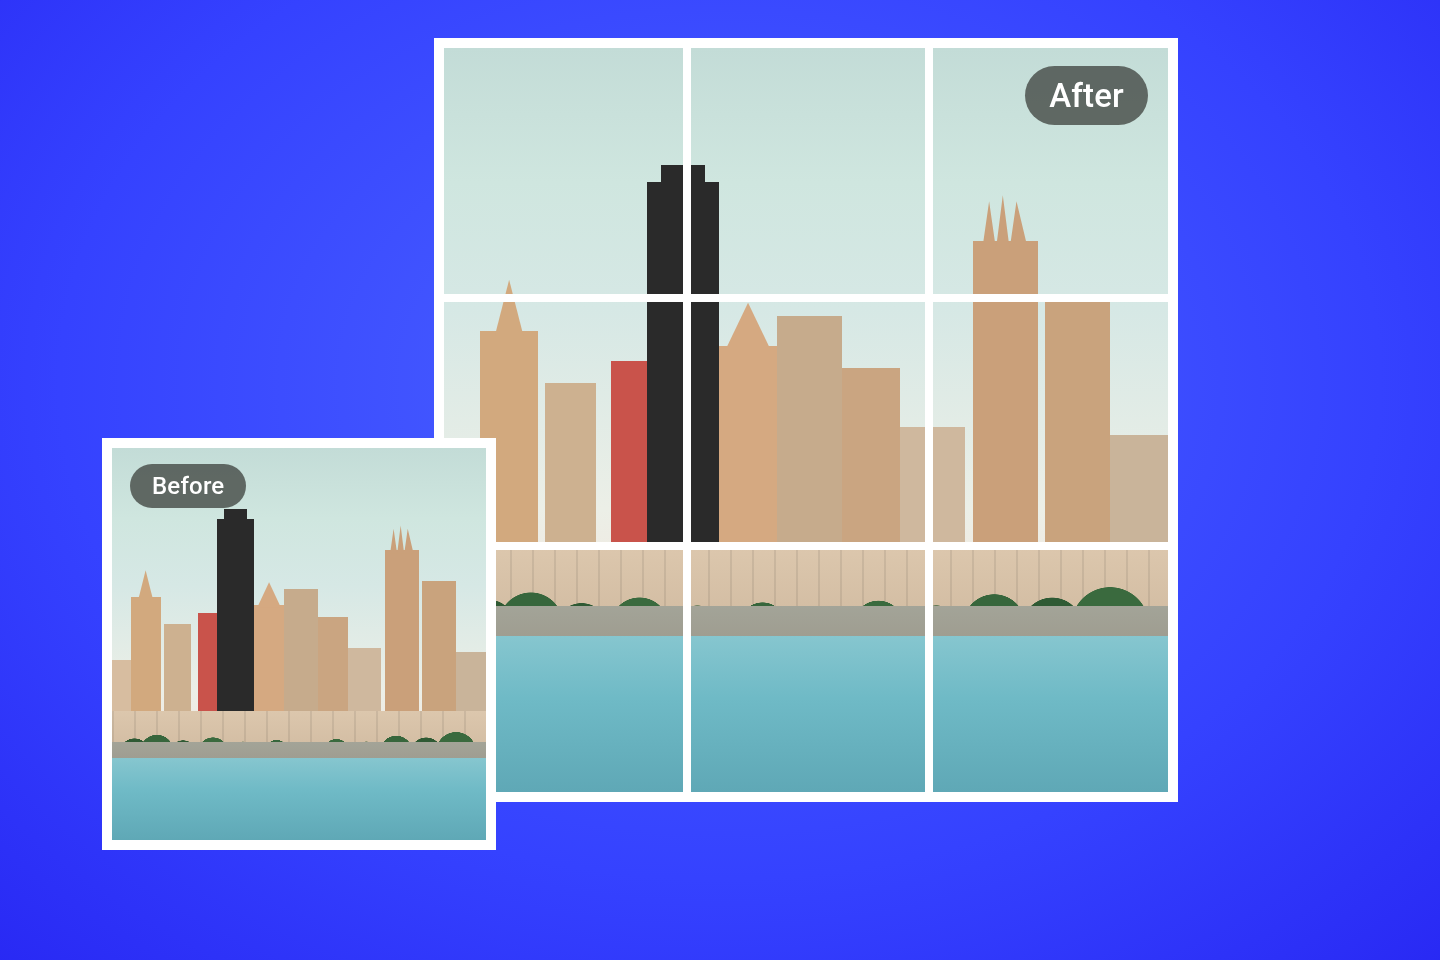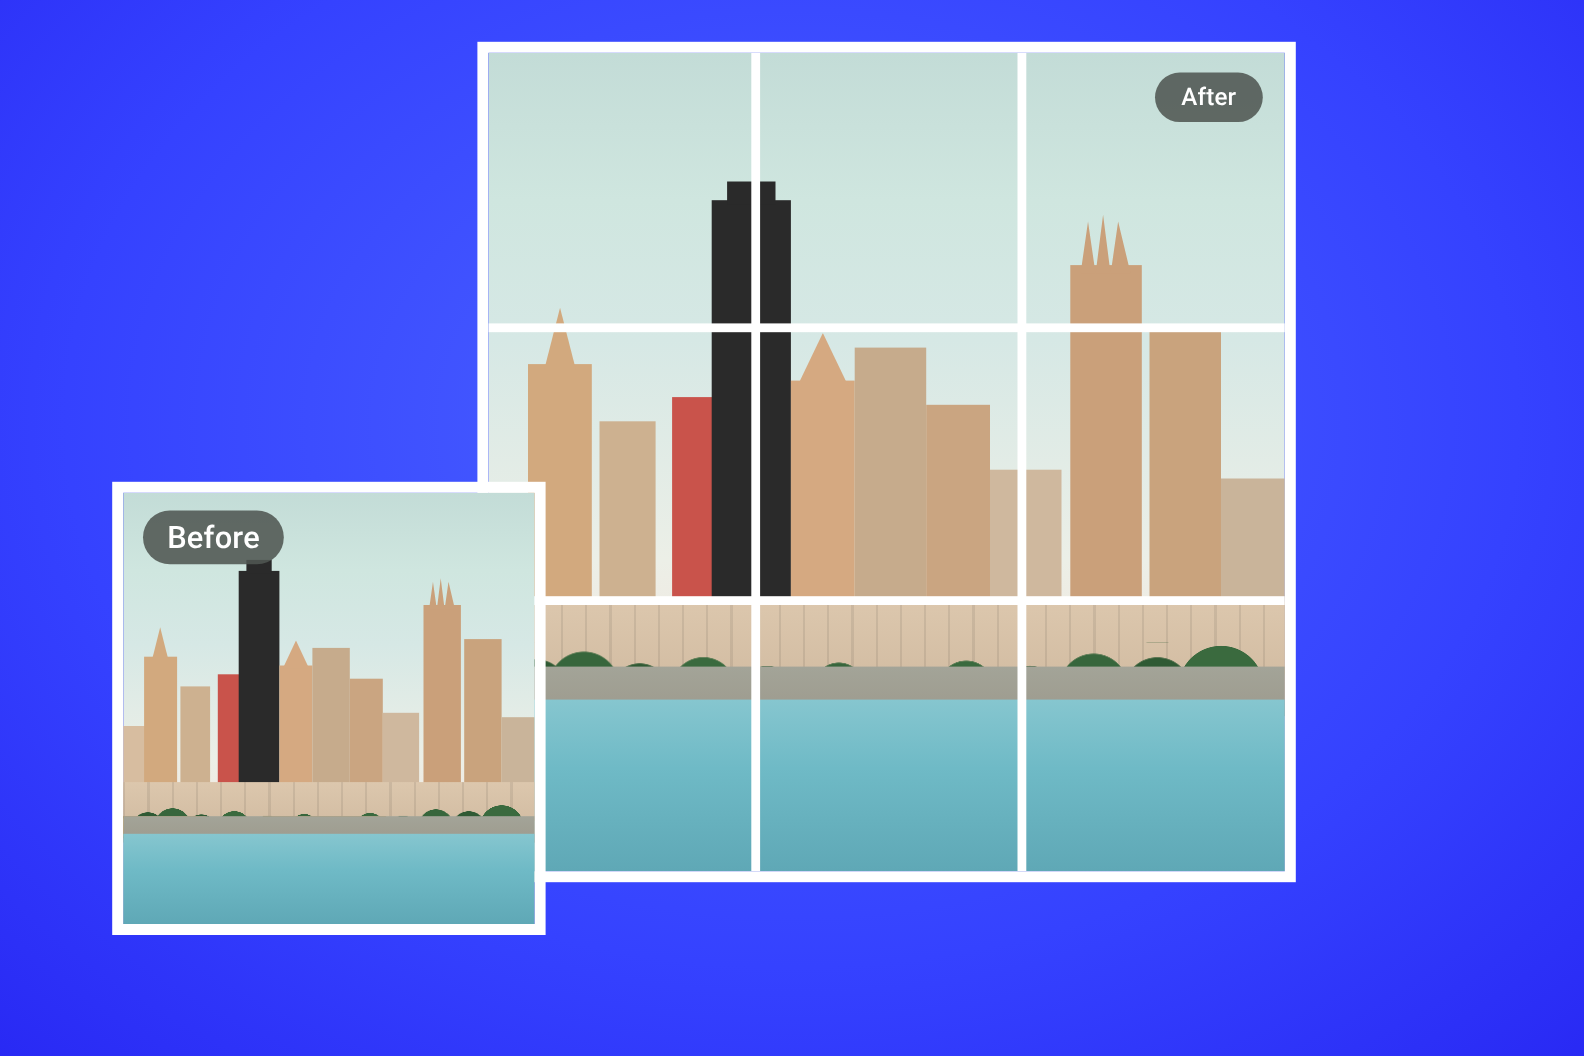--- a/index.html
+++ b/index.html
@@ -69,25 +69,25 @@
   
   .grid{position:absolute;inset:0;pointer-events:none;}
   .grid::before,.grid::after{content:"";position:absolute;background:#fff;}
   .grid .v1,.grid .v2{position:absolute;top:0;bottom:0;width:8px;background:#fff;}
   .grid .h1,.grid .h2{position:absolute;left:0;right:0;height:8px;background:#fff;}
   .grid .v1{left:33.0%;} .grid .v2{left:66.4%;}
   .grid .h1{top:33.0%;}  .grid .h2{top:66.4%;}
 
   .badge{
     position:absolute;padding:10px 24px;border-radius:999px;
-    background:rgba(80,86,82,.88);color:#fff;font-size:22px;font-weight:500;
+    background:rgba(80,86,82,.88);color:#fff;font-size:33px;font-weight:500;
     letter-spacing:.2px;user-select:none;
   }
   .after  .badge{top:18px;right:20px;}
-  .before .badge{top:16px;left:18px;font-size:28px;padding:8px 22px;}
+  .before .badge{top:16px;left:18px;font-size:24px;padding:8px 22px;}
 </style>
 </head>
 <body>
 
 <div class="stage">
 
   <div class="panel after">
     <div class="scene">
       <div class="sky"></div>
       <div class="building t-low1 windows"></div>

